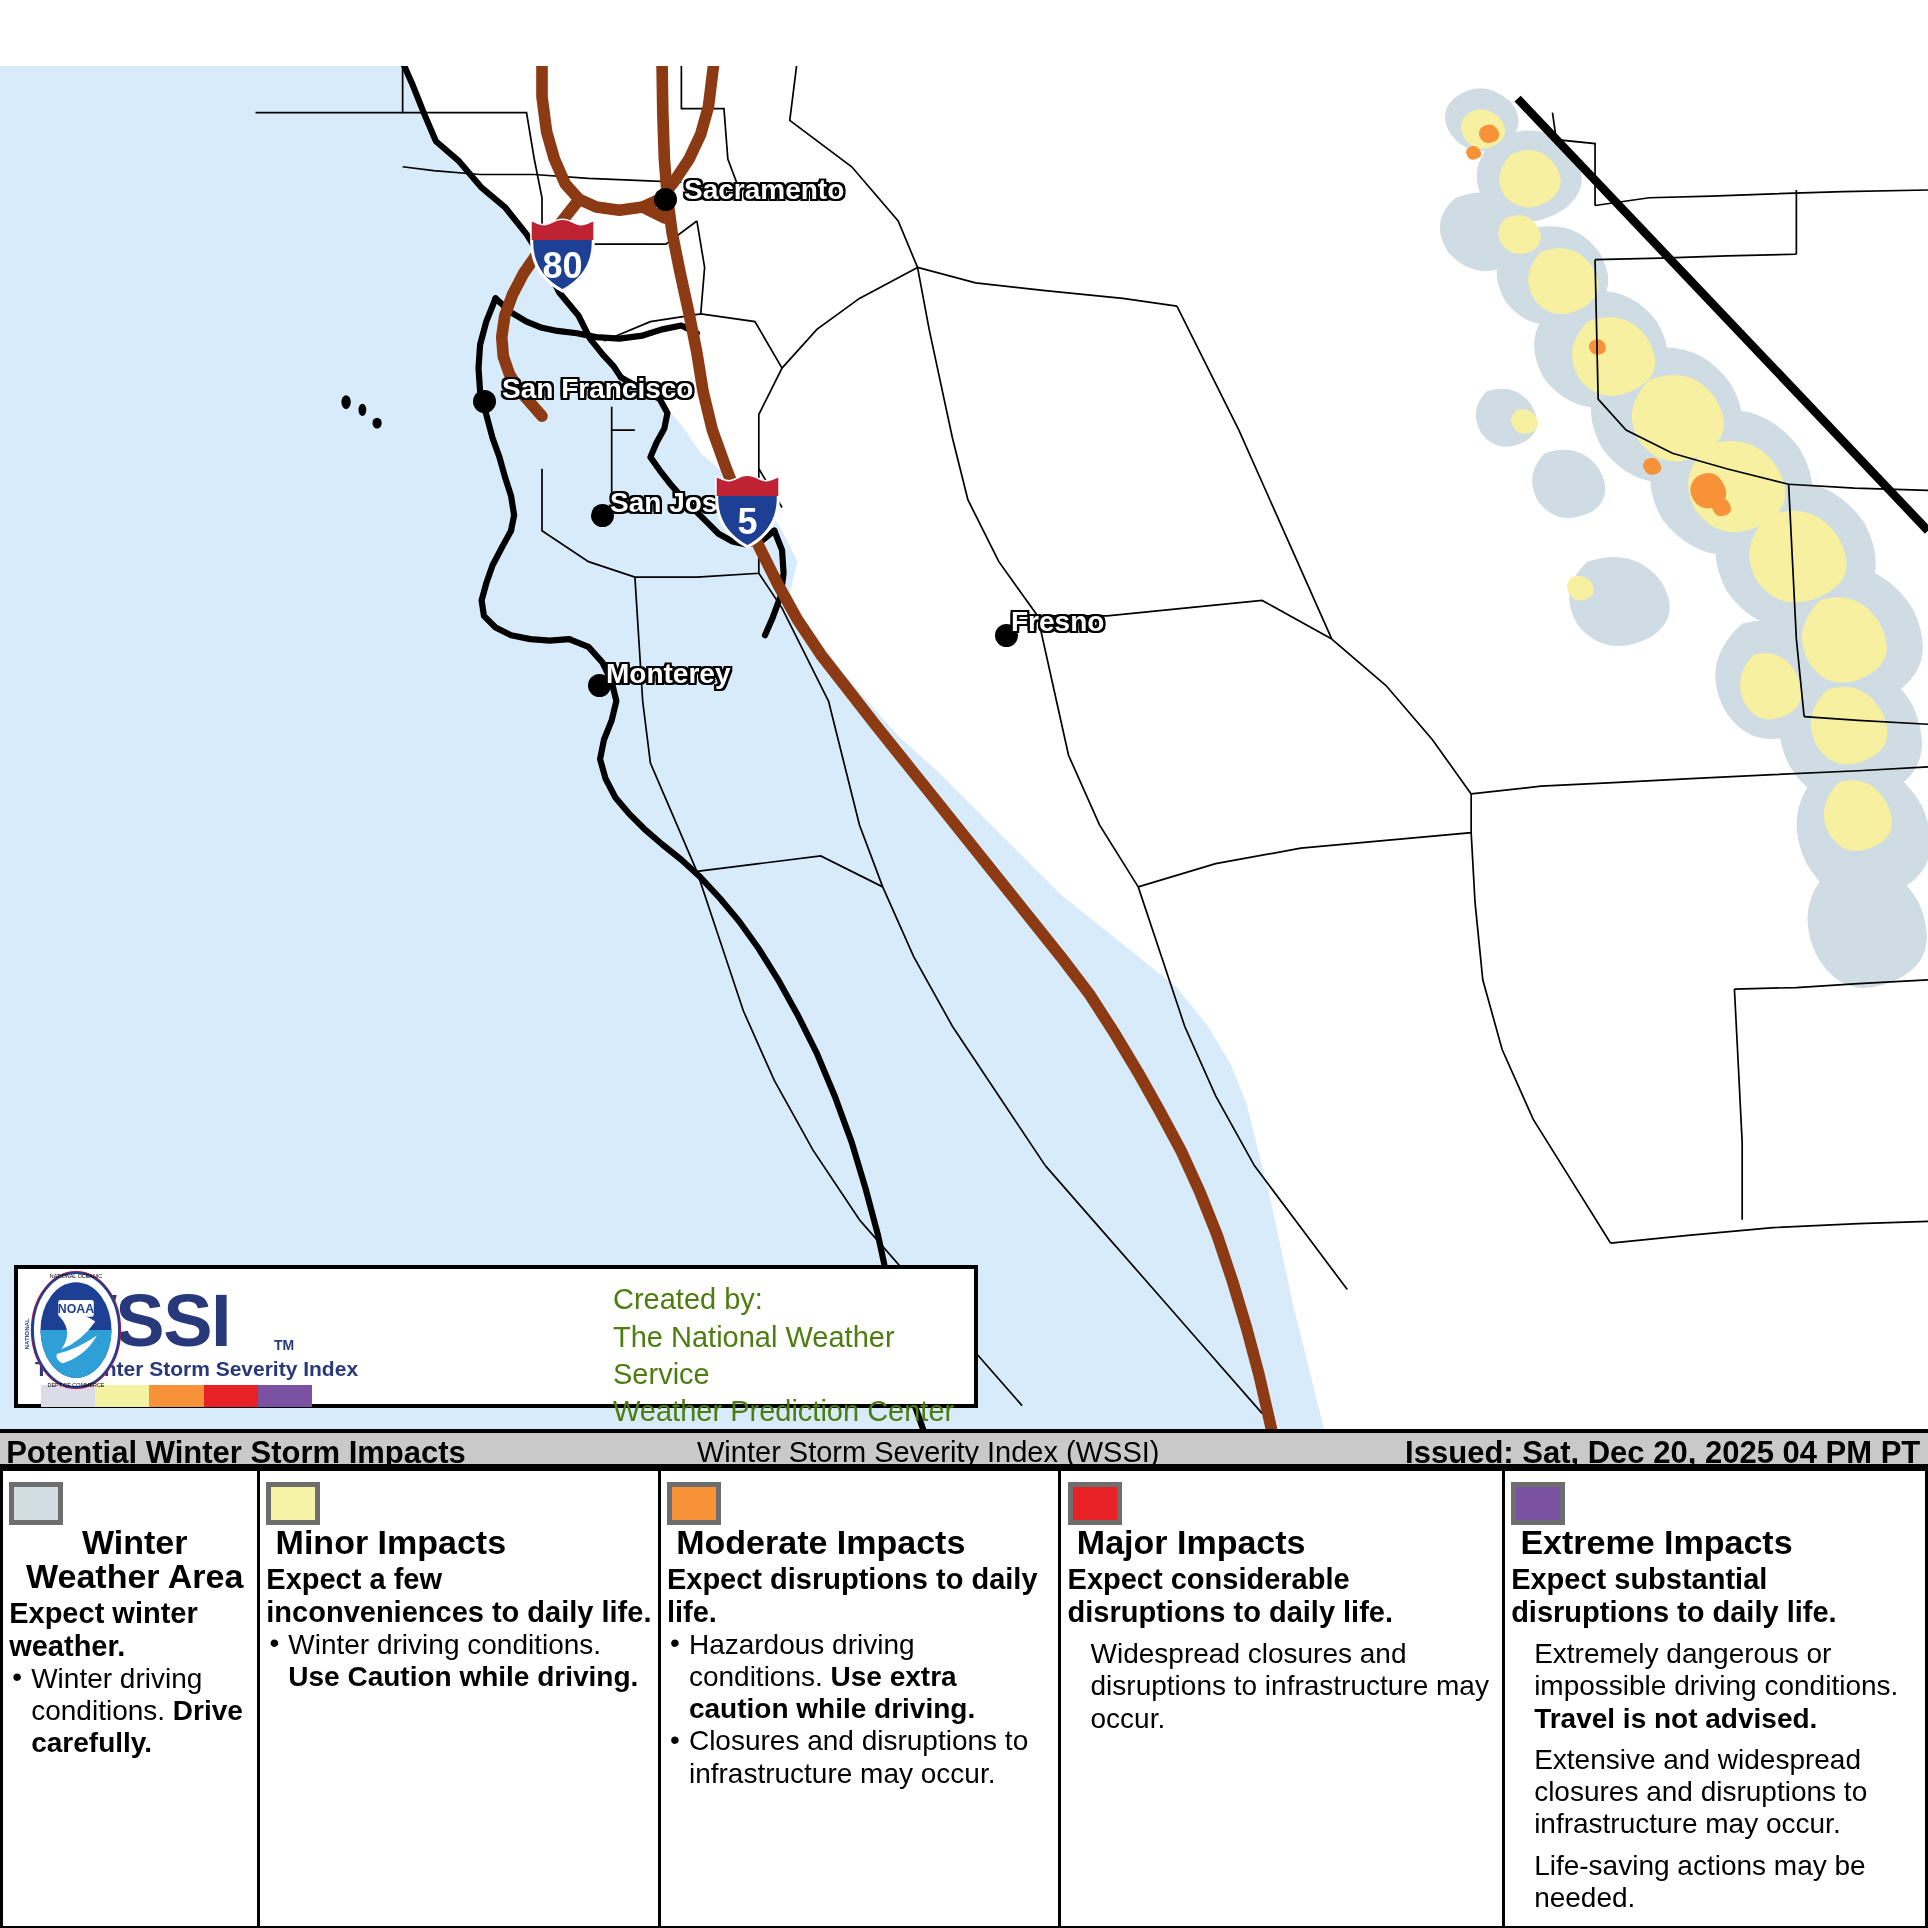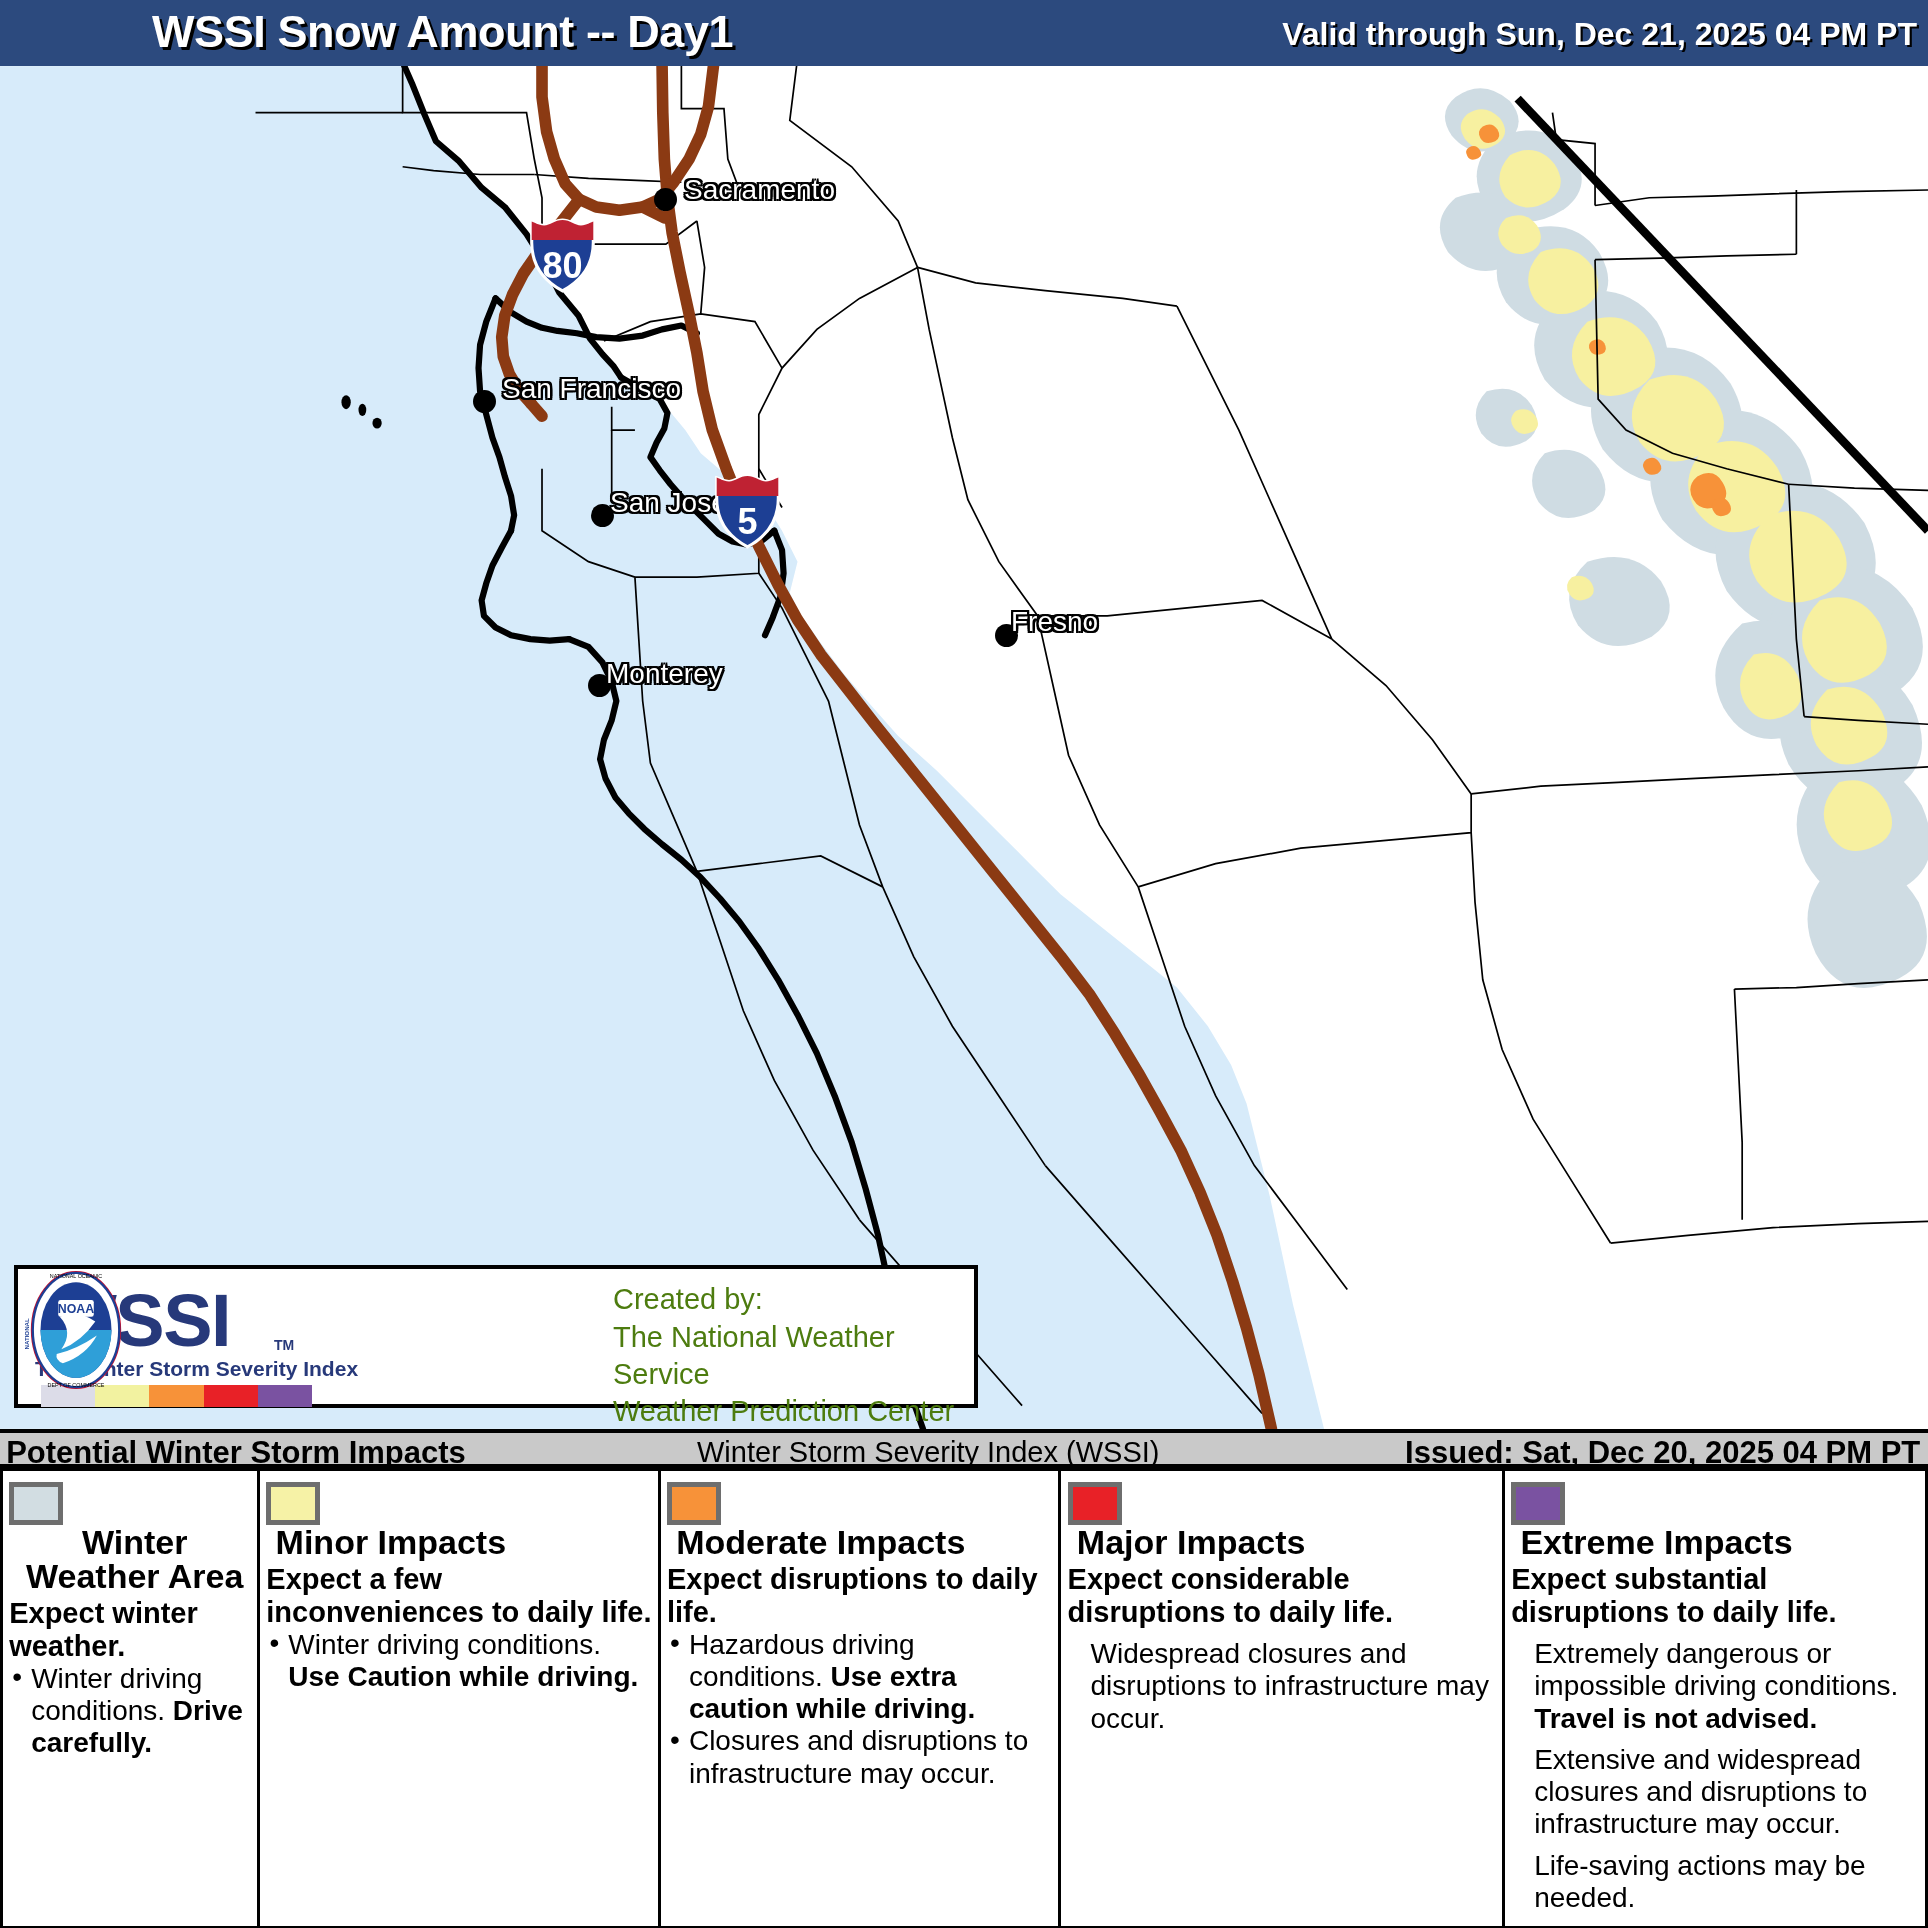--- a/index.html
+++ b/index.html
@@ -11,21 +11,21 @@
   .header .title{position:absolute;left:152px;top:6.2px;font-size:45px;font-weight:bold;color:#fff;
      text-shadow:3.1px 3.1px 0 #000;letter-spacing:-0.4px;white-space:nowrap;}
   .header .valid{position:absolute;right:11px;top:15.5px;font-size:32px;font-weight:bold;color:#fff;
      text-shadow:2.3px 2.3px 0 #000;white-space:nowrap;}
 
   
   .map{position:absolute;left:0;top:66px;width:1928px;height:1363px;background:#fff;overflow:hidden;}
   .map svg{position:absolute;left:0;top:0;}
 
   .citydot{position:absolute;width:23px;height:23px;border-radius:50%;background:#000;}
-  .citylabel{position:absolute;font-size:28px;font-weight:normal;color:#fff;white-space:nowrap;
+  .citylabel{position:absolute;font-size:28px;font-weight:bold;color:#fff;white-space:nowrap;
      text-shadow:-2.3px -2.3px 0 #000,2.3px -2.3px 0 #000,-2.3px 2.3px 0 #000,2.3px 2.3px 0 #000,
                  0 -2.3px 0 #000,0 2.3px 0 #000,-2.3px 0 0 #000,2.3px 0 0 #000;}
 
   
   .shield{position:absolute;width:71px;height:77px;}
   .shield .num{position:absolute;left:0;top:28px;width:71px;text-align:center;
      font-size:36px;font-weight:bold;color:#fff;font-family:"Liberation Sans",sans-serif;}
 
   
   .logobox{position:absolute;left:14px;top:1199px;width:964px;height:143px;background:#fff;
@@ -67,24 +67,20 @@
      position:relative;}
   .lbullet::before{content:"\2022";position:absolute;left:3.1px;top:-1.5px;font-size:28px;}
   .lplain{font-size:28px;color:#000;line-height:1.15;margin-top:9.3px;padding-left:23px;}
   .lbullet b,.lplain b{font-weight:bold;}
 </style>
 </head>
 <body>
 
 <div id="root">
 
-  <div class="header">
-    <div class="title">WSSI Snow Amount -- Day1</div>
-    <div class="valid">Valid through Sun, Dec 21, 2025 04 PM PT</div>
-  </div>
 
   <div class="map">
     <svg width="1928" height="1363" viewBox="0 0 2490 1760">
       <defs>
         <clipPath id="mapclip">
             <rect x="0" y="0" width="2490" height="1760"></rect>
           </clipPath>
       </defs>
       <g clip-path="url(#mapclip)">
 

